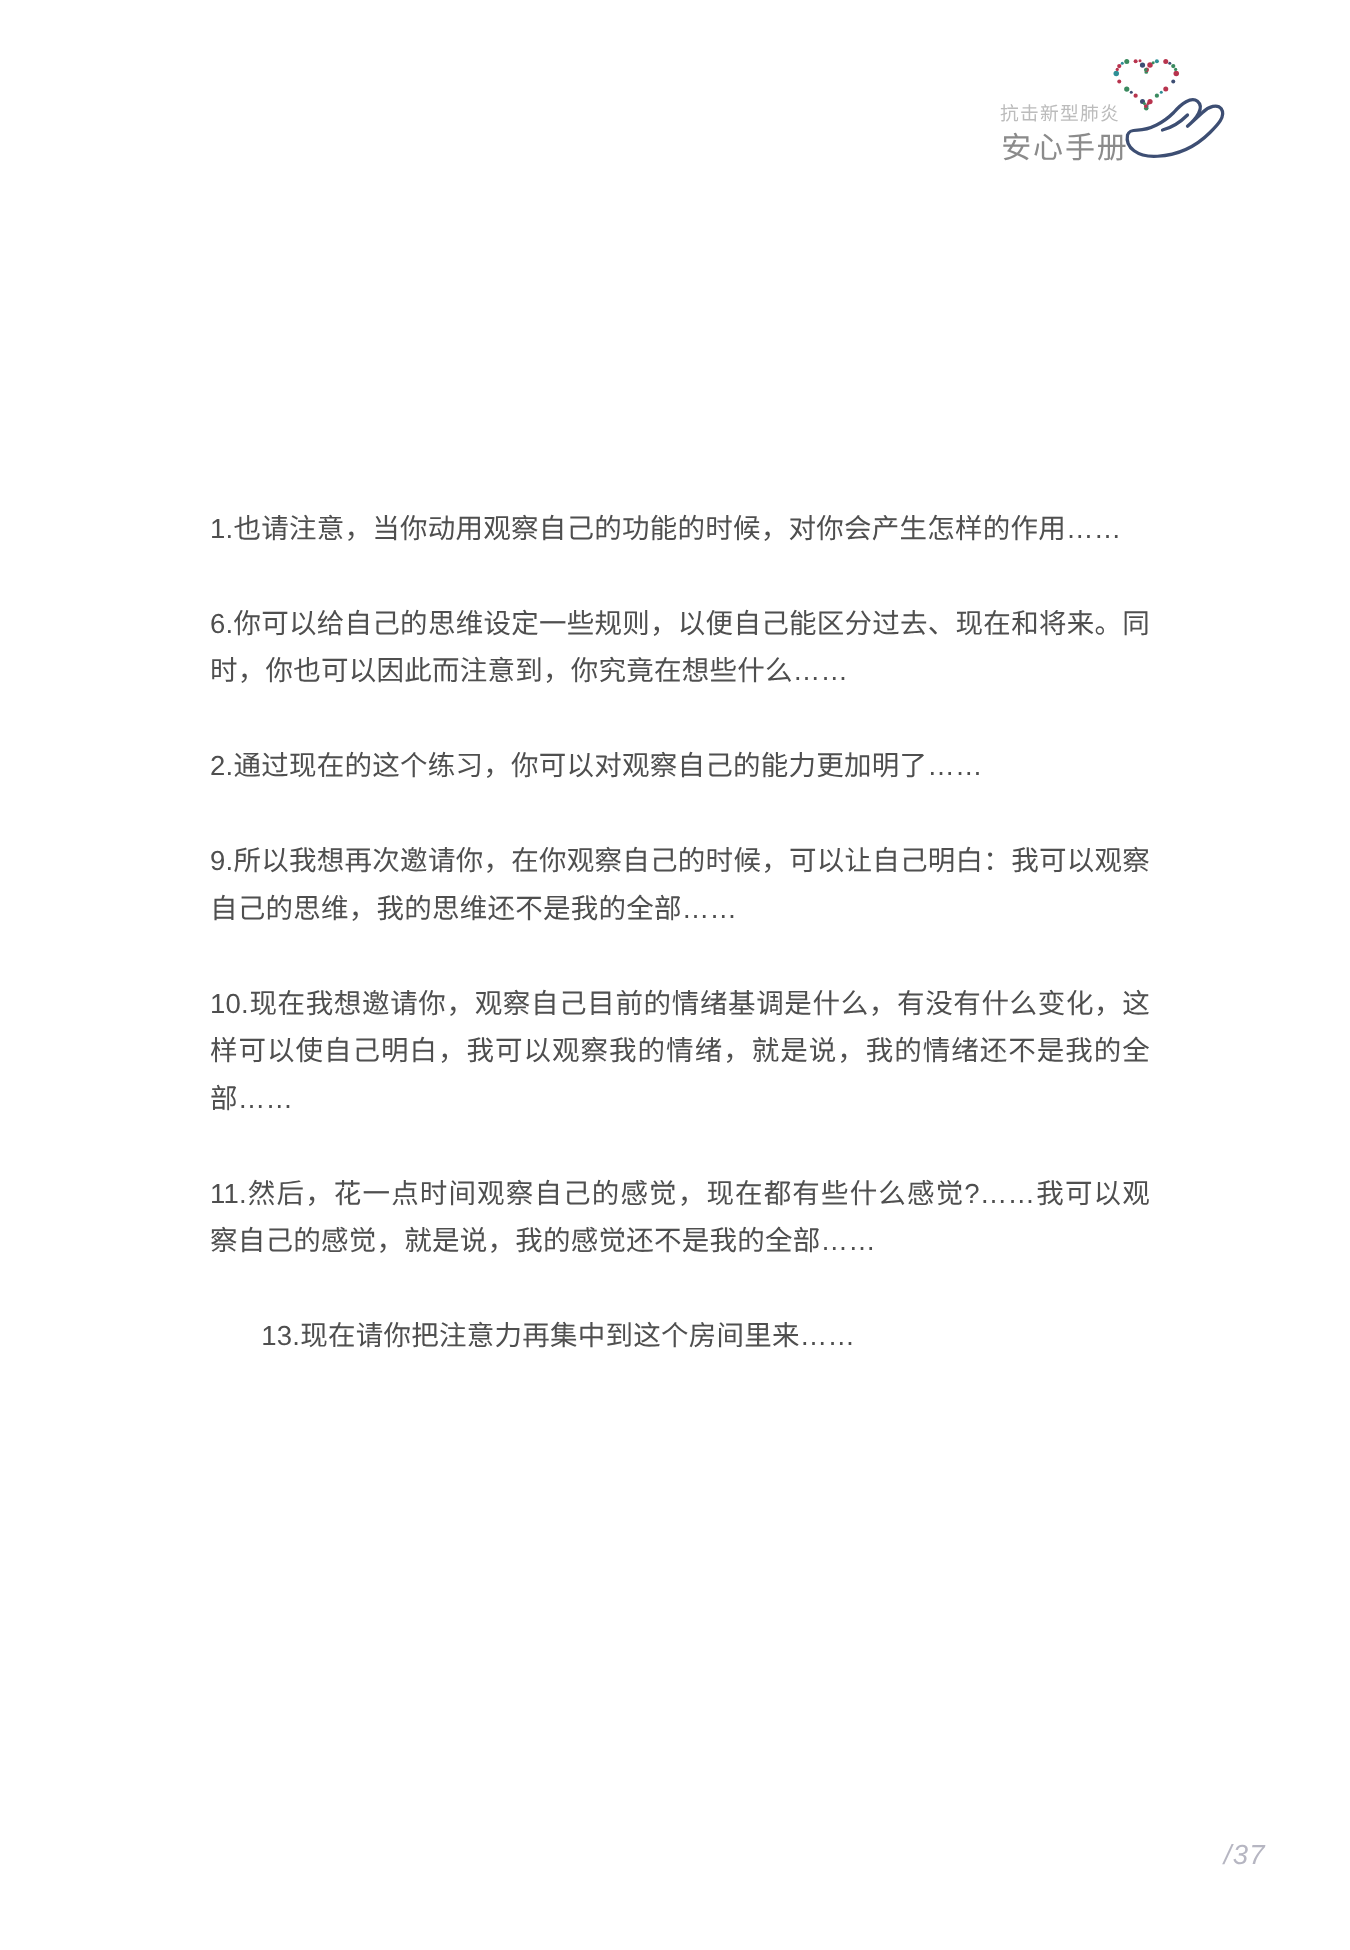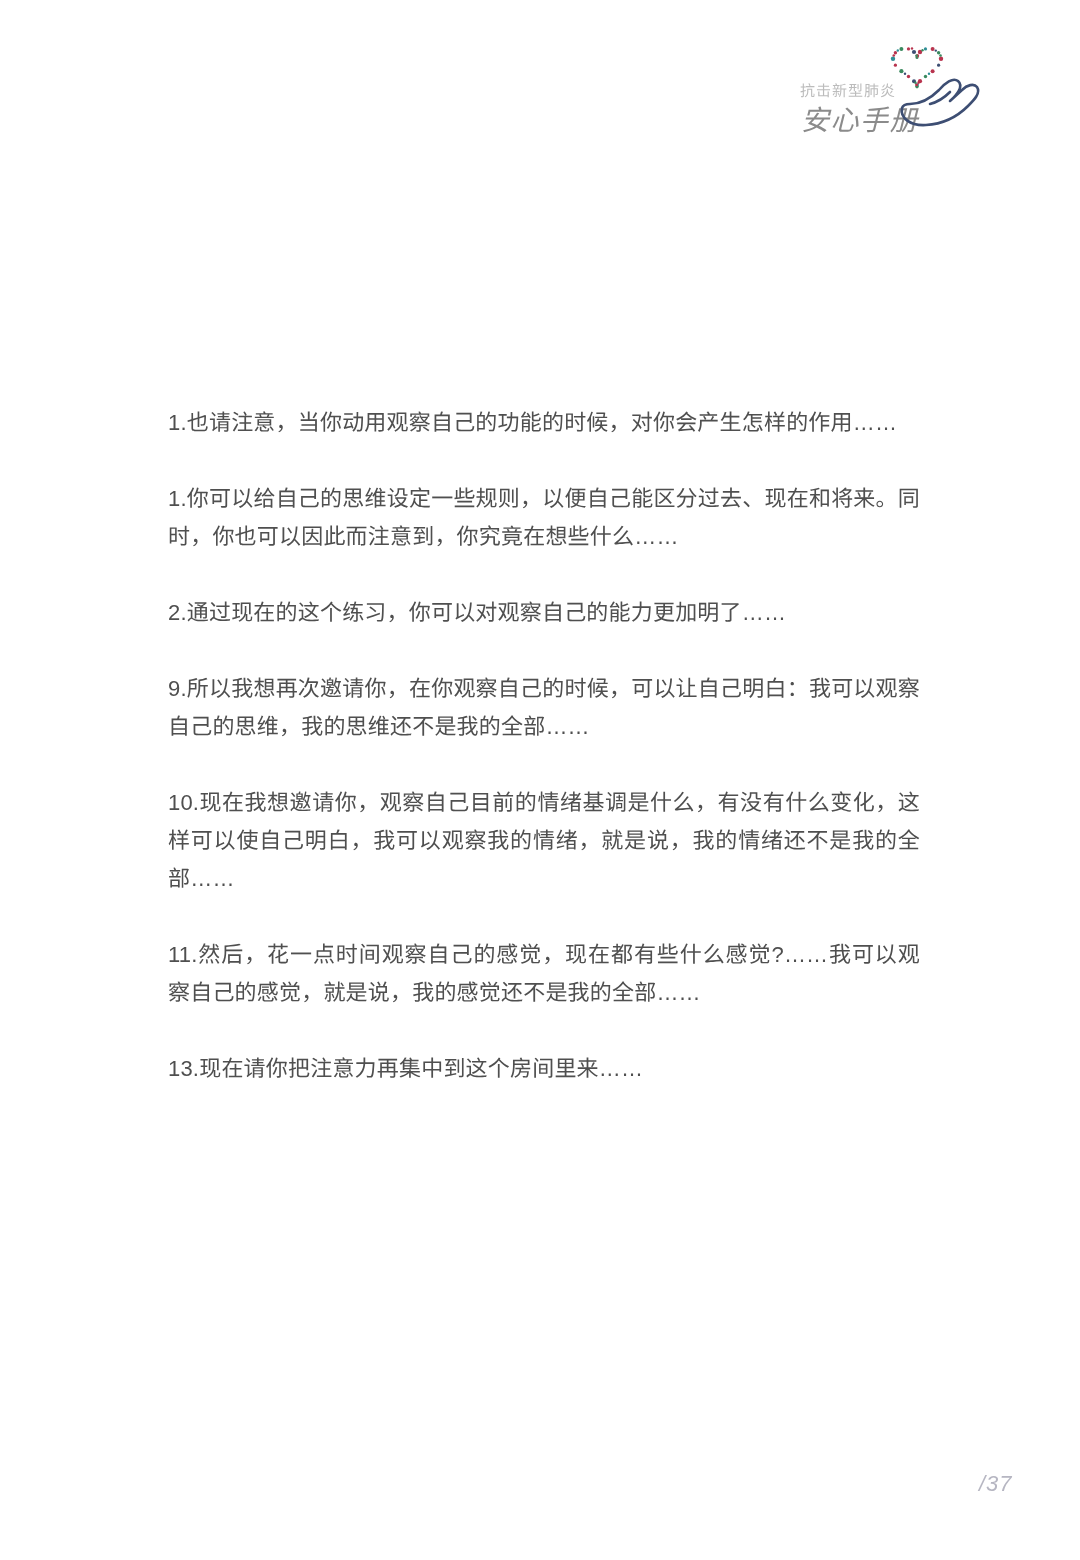--- a/index.html
+++ b/index.html
@@ -12,38 +12,38 @@
   .page{position:absolute;inset:0;background:#ffffff;border-radius:32px;}
 
   
   .hdr-slogan{
     position:absolute;left:800px;top:79px;
     font-size:15px;letter-spacing:1px;
     color:#bcbcbc;white-space:nowrap;
   }
   .hdr-title{
     position:absolute;left:801px;top:98px;
-    font-size:28px;letter-spacing:1.5px;
-    color:#8b8b8b;white-space:nowrap;font-style:italic;
+    font-size:24px;letter-spacing:1.5px;
+    color:#8b8b8b;white-space:nowrap;
   }
   .logo-svg{position:absolute;left:872px;top:38px;width:110px;height:95px;}
 
   
   .body-text{
     position:absolute;left:168px;top:404px;width:752px;
   }
   .body-text p{
     margin:0 0 38px 0;
     font-size:22px;line-height:38px;
     color:#4f4f4f;
     text-align:justify;
     letter-spacing:0.2px;
     font-weight:400;
   }
-  .body-text p:last-child{margin-bottom:0;}
+  .body-text p:last-child{margin-bottom:0;margin-left:41px;}
 
   
   .page-num{
     position:absolute;left:979px;top:1471px;
     font-size:22px;color:#b6b6c2;
     font-style:italic;letter-spacing:1px;
     white-space:nowrap;
   }
 </style>
 </head>
@@ -96,21 +96,21 @@
 
       <g transform="translate(22,6)" fill="none" stroke="#3d4e73" stroke-width="2.6" stroke-linecap="round" stroke-linejoin="round">
         <path d="M8,64 C6,74 16,82 32,81 C50,80 64,72 74,62 C80,56 87,49 83,43 C80,39 73,41 68,46 L56,57 C63,51 70,42 64,37 C59,33 51,39 45,46 C37,54 26,60 16,60 C11,60 9,61 8,64 Z"></path>
         <path d="M36,60 C44,58 51,53 56,48"></path>
       </g>
     </svg>
   </header>
 
   <section class="body-text">
     <p>1.也请注意，当你动用观察自己的功能的时候，对你会产生怎样的作用……</p>
-    <p>1.你可以给自己的思维设定一些规则，以便自己能区分过去、现在和将来。同时，你也可以因此而注意到，你究竟在想些什么……</p>
+    <p>6.你可以给自己的思维设定一些规则，以便自己能区分过去、现在和将来。同时，你也可以因此而注意到，你究竟在想些什么……</p>
     <p>2.通过现在的这个练习，你可以对观察自己的能力更加明了……</p>
     <p>9.所以我想再次邀请你，在你观察自己的时候，可以让自己明白：我可以观察自己的思维，我的思维还不是我的全部……</p>
     <p>10.现在我想邀请你，观察自己目前的情绪基调是什么，有没有什么变化，这样可以使自己明白，我可以观察我的情绪，就是说，我的情绪还不是我的全部……</p>
     <p>11.然后，花一点时间观察自己的感觉，现在都有些什么感觉?……我可以观察自己的感觉，就是说，我的感觉还不是我的全部……</p>
     <p>13.现在请你把注意力再集中到这个房间里来……</p>
   </section>
 
   <div class="page-num">/37</div>
 
 </main>

